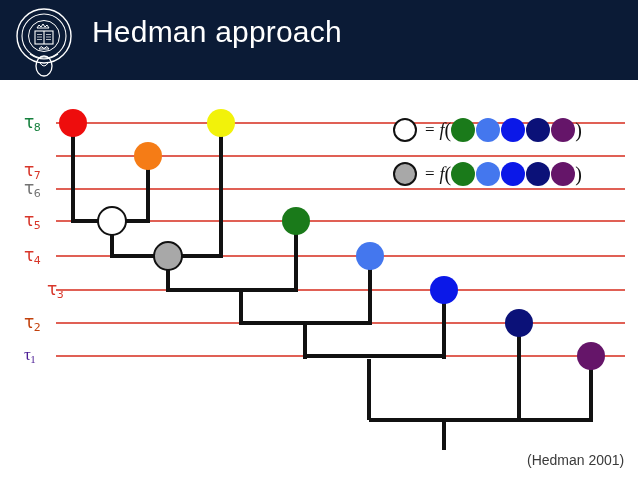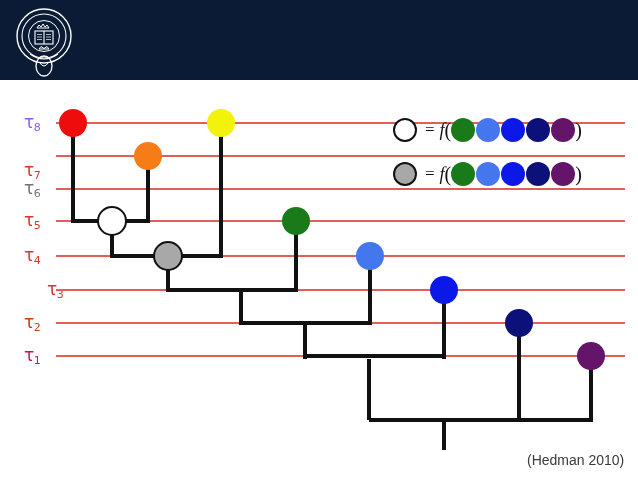--- a/index.html
+++ b/index.html
@@ -164,38 +164,39 @@
       <line x1="27" y1="33.5" x2="32" y2="33.5" stroke="#ffffff" stroke-width="0.7"></line>
       <line x1="36" y1="28.5" x2="41" y2="28.5" stroke="#ffffff" stroke-width="0.7"></line>
       <line x1="36" y1="31" x2="41" y2="31" stroke="#ffffff" stroke-width="0.7"></line>
       <line x1="36" y1="33.5" x2="41" y2="33.5" stroke="#ffffff" stroke-width="0.7"></line>
       <path d="M27 22 l2 -3 l2 2 l2 -3 l2 3 l2 -2 l2 3 z" fill="none" stroke="#ffffff" stroke-width="1"></path>
       <path d="M29 43 l2 -2.5 l3 2 l3 -2 l2 2.5 z" fill="none" stroke="#ffffff" stroke-width="1"></path>
       <path d="M20 48 q14 10 28 0" fill="none" stroke="#ffffff" stroke-width="1.2"></path>
       <ellipse cx="34" cy="60" rx="8" ry="10" fill="none" stroke="#ffffff" stroke-width="1.3"></ellipse>
       <path d="M30 57 q4 6 8 0" fill="none" stroke="#ffffff" stroke-width="1"></path>
     </svg>
+    <div id="page-title">Hedman approach</div>
   </div>
 
   <div id="axis-layer">
-      <div class="tau-label" style="left: 24px; top: 112px; color: #8b5cf6;"><span>τ</span><span class="sub">8</span></div>
+      <div class="tau-label" style="left: 24px; top: 112px; color: #15803d;"><span>τ</span><span class="sub">8</span></div>
       <div class="tau-line" style="left: 56px; top: 122px; width: 569px; background: rgb(224, 96, 85);"></div>
       <div class="tau-label" style="left: 24px; top: 160px; color: rgb(216, 54, 42);"><span>τ</span><span class="sub">7</span></div>
       <div class="tau-line" style="left: 56px; top: 155px; width: 569px; background: rgb(224, 96, 85);"></div>
       <div class="tau-label" style="left: 24px; top: 178px; color: #737373;"><span>τ</span><span class="sub">6</span></div>
       <div class="tau-line" style="left: 56px; top: 188px; width: 569px; background: rgb(224, 96, 85);"></div>
       <div class="tau-label" style="left: 24px; top: 210px; color: rgb(216, 54, 42);"><span>τ</span><span class="sub">5</span></div>
       <div class="tau-line" style="left: 56px; top: 220px; width: 569px; background: rgb(224, 96, 85);"></div>
       <div class="tau-label" style="left: 24px; top: 245px; color: rgb(216, 54, 42);"><span>τ</span><span class="sub">4</span></div>
       <div class="tau-line" style="left: 56px; top: 255px; width: 569px; background: rgb(224, 96, 85);"></div>
       <div class="tau-label" style="left: 24px; top: 279px; color: rgb(216, 54, 42); margin-left: 23px;"><span>τ</span><span class="sub">3</span></div>
       <div class="tau-line" style="left: 56px; top: 289px; width: 569px; background: rgb(224, 96, 85);"></div>
       <div class="tau-label" style="left: 24px; top: 312px; color: #c2410c;"><span>τ</span><span class="sub">2</span></div>
       <div class="tau-line" style="left: 56px; top: 322px; width: 569px; background: rgb(224, 96, 85);"></div>
-      <div class="tau-label" style="left: 24px; top: 345px; color: #be185d;"><span>τ</span><span class="sub">1</span></div>
+      <div class="tau-label" style="left: 24px; top: 345px; color: #4c1d95; font-family: Liberation Serif, serif;"><span>τ</span><span class="sub">1</span></div>
       <div class="tau-line" style="left: 56px; top: 355px; width: 569px; background: rgb(224, 96, 85);"></div>
     </div>
 
   <div id="tree-layer">
       <div class="branch-h" style="left: 73px; top: 219px; width: 43px; background: rgb(17, 17, 17);"></div>
       <div class="branch-h" style="left: 110px; top: 219px; width: 40px; background: rgb(17, 17, 17);"></div>
       <div class="branch-h" style="left: 112px; top: 254px; width: 60px; background: rgb(17, 17, 17);"></div>
       <div class="branch-h" style="left: 166px; top: 254px; width: 57px; background: rgb(17, 17, 17);"></div>
       <div class="branch-h" style="left: 168px; top: 288px; width: 130px; background: rgb(17, 17, 17);"></div>
       <div class="branch-h" style="left: 241px; top: 321px; width: 131px; background: rgb(17, 17, 17);"></div>
@@ -252,15 +253,15 @@
           <span class="legend-arg" style="background: rgb(26, 122, 26);"></span>
           <span class="legend-arg" style="background: rgb(68, 119, 238);"></span>
           <span class="legend-arg" style="background: rgb(11, 24, 232);"></span>
           <span class="legend-arg" style="background: rgb(11, 17, 120);"></span>
           <span class="legend-arg" style="background: rgb(101, 21, 105);"></span>
         </span>
         <span class="legend-paren">)</span>
       </div>
     </div>
 
-  <div id="citation" style="left: 527px; top: 452px;">(Hedman 2010)</div>
+  <div id="citation" style="left: 527px; top: 452px;">(Hedman 2001)</div>
 
 </div>
 
 </body></html>

